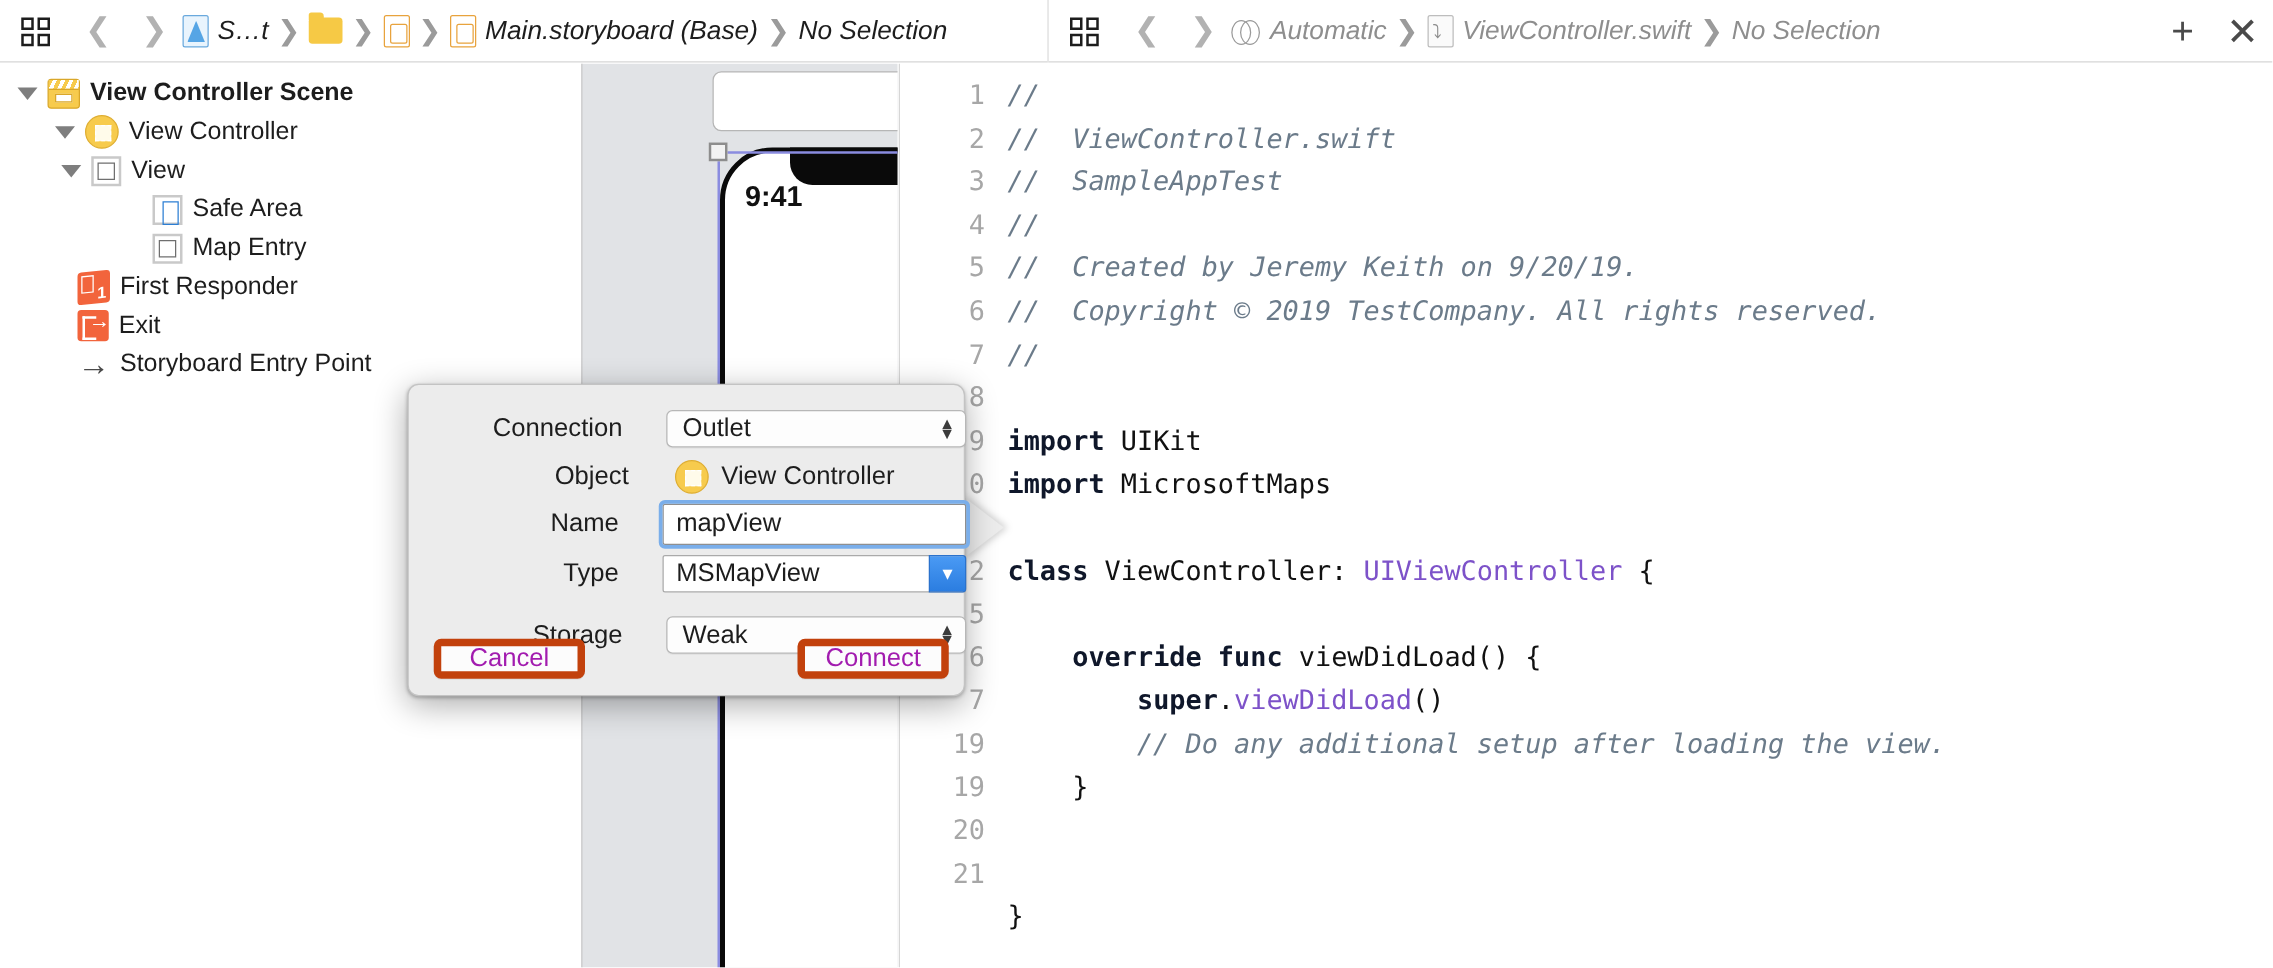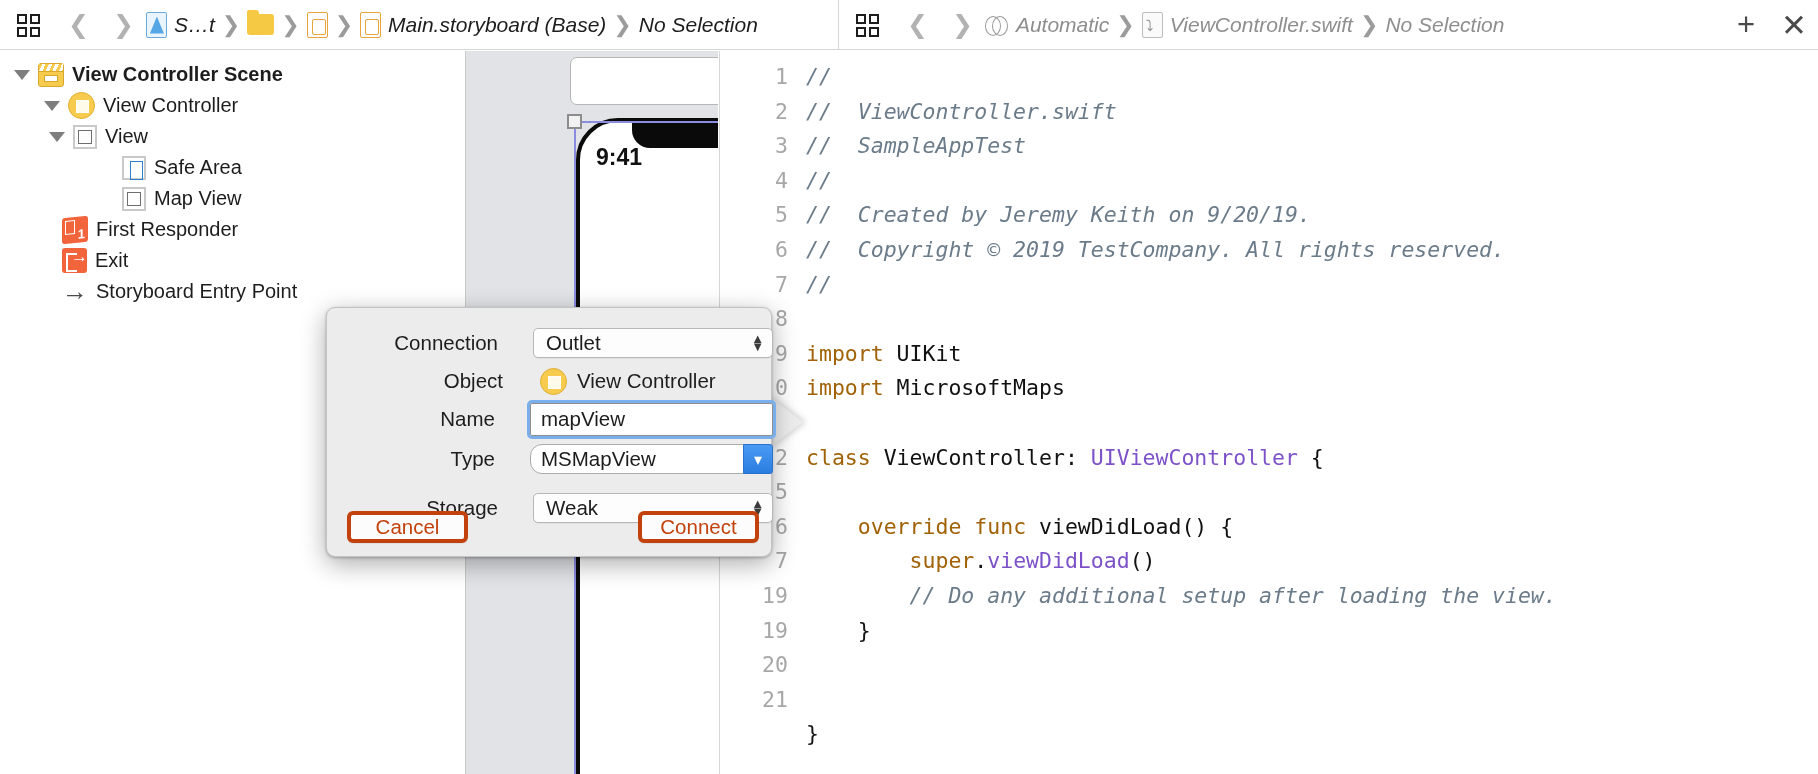--- a/index.html
+++ b/index.html
@@ -242,21 +242,21 @@
     white-space: pre;
   }
   .gutter {
     position: absolute; left: 0; top: 9px; width: 68px;
     text-align: right; color: #a7a7a7;
   }
   .codelines {
     position: absolute; left: 86px; top: 9px; right: 0;
   }
   .cm  { color: #6b7b8a; font-style: italic; }
-  .kw  { color: #a16207; font-weight: normal; }
+  .kw  { color: #0f172a; font-weight: bold; }
   .ty  { color: #7d52c9; }
   .pl  { color: #111111; }
 
   
   #popover {
     position: absolute; left: 326px; top: 307px; width: 446px; height: 250px;
     background: #ececec; border-radius: 9px;
     border: 1px solid #c3c3c3;
     box-shadow: 0 7px 26px rgba(0,0,0,.33), 0 1px 3px rgba(0,0,0,.25);
     z-index: 40;
@@ -305,37 +305,37 @@
 
   .name-field {
     width: 243px; height: 33px; background: #ffffff;
     border: 1px solid #8f8f8f; border-radius: 2px;
     display: flex; align-items: center; padding-left: 10px;
     font-size: 20.5px; color: #1d1d1d;
     outline: 3px solid #7aaeea; outline-offset: 0px;
   }
   .type-field {
     width: 243px; height: 30px; background: #ffffff;
-    border: 1px solid #aaaaaa; border-radius: 12px;
+    border: 1px solid #aaaaaa; border-radius: 2px;
     display: flex; align-items: center; padding-left: 10px;
     font-size: 20.5px; color: #1d1d1d;
   }
   .type-disclose {
     position: absolute; right: 0px; top: 0px; width: 30px; height: 30px;
     background: linear-gradient(#4a9af4,#2b7de0);
     border: 1px solid #2b72cc; border-radius: 0 3px 3px 0;
     display: flex; align-items: center; justify-content: center;
     color: #fff; font-size: 16px;
   }
 
   .push-btn {
     height: 32px; background: #fcfcfc;
-    border: 4px solid #c2410c; border-radius: 6px;
+    border: 6px solid #c2410c; border-radius: 6px;
     display: flex; align-items: center; justify-content: center;
-    font-size: 20.5px; color: #c2410c;
+    font-size: 20.5px; color: #a21caf;
     box-shadow: 0 1px 0 rgba(0,0,0,.05);
   }
   #cancel-btn  { position: absolute; left: 20px;  top: 203px; width: 121px; }
   #connect-btn { position: absolute; left: 311px; top: 203px; width: 121px; }
 </style>
 </head>
 <body>
 
 <div id="app">
 
@@ -430,21 +430,21 @@
       <span class="row-label">View</span>
     </div>
 
     <div class="row" style="padding-left:122px">
       <span class="o-ic o-safe"></span>
       <span class="row-label">Safe Area</span>
     </div>
 
     <div class="row" style="padding-left:122px">
       <span class="o-ic o-view"></span>
-      <span class="row-label">Map View</span>
+      <span class="row-label">Map Entry</span>
     </div>
 
     <div class="row" style="padding-left:62px">
       <span class="o-ic o-fr"></span>
       <span class="row-label">First Responder</span>
     </div>
 
     <div class="row" style="padding-left:62px">
       <span class="o-ic o-exit"></span>
       <span class="row-label">Exit</span>

